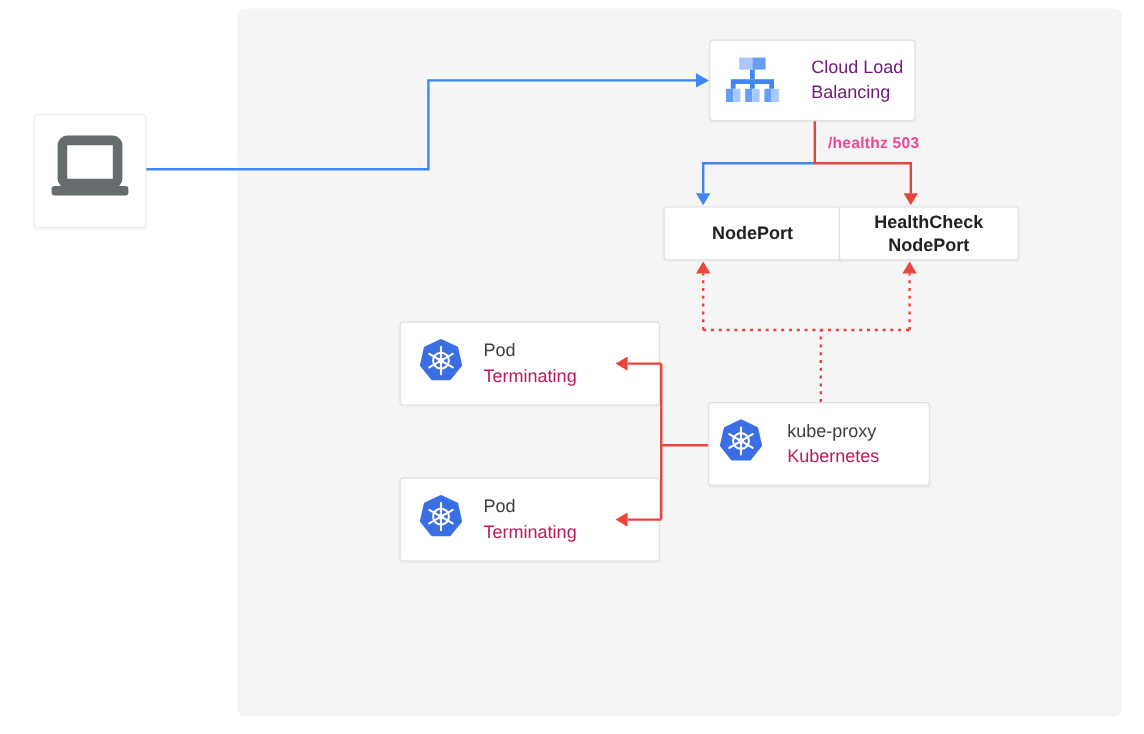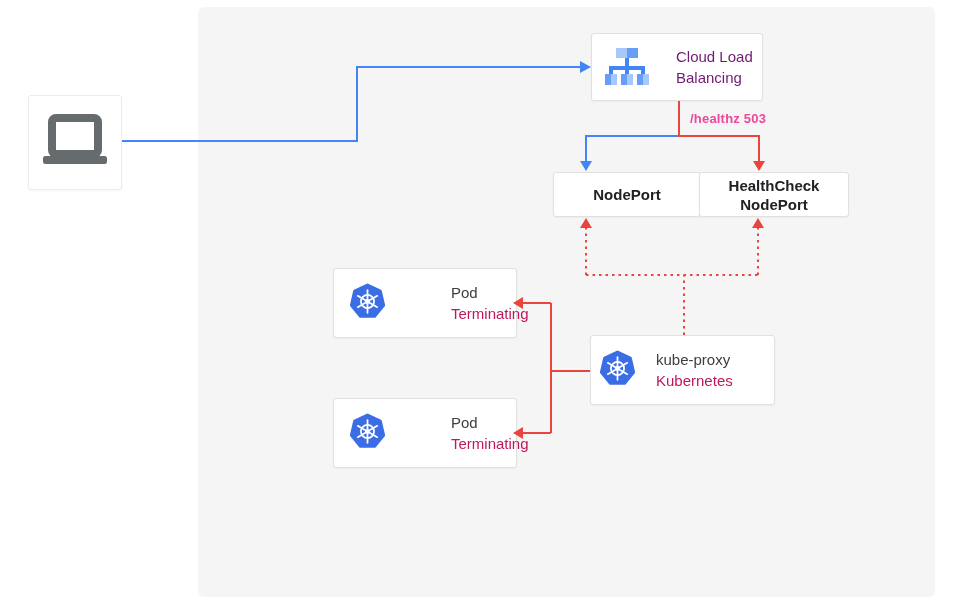--- a/index.html
+++ b/index.html
@@ -28,21 +28,21 @@
 
   .client-box { left:28px; top:95px; width:94px; height:95px; border-color:#ECECEC; }
 
   .clb-box { left:591px; top:33px; width:172px; height:68px; padding-left:12px; }
   .clb-text { margin-left:26px; font-size:15px; line-height:21px; color:#701a75; width:92px; }
 
   .nodeport-box { left:512px; top:172px; width:148px; height:45px;margin-left:41px; }
   .healthcheck-box { left:683px; top:172px; width:150px; height:45px;margin-left:16px; }
   .port-label { font-size:15px; font-weight:bold; color:#202124; text-align:center; line-height:19px; width:120px; }
 
-  .pod-box { width:184px; height:70px; padding-left:15px;gap:48px; }
+  .pod-box { width:217px; height:70px; padding-left:15px; }
   .pod-box.pod1 { left:333px; top:268px; }
   .pod-box.pod2 { left:333px; top:398px; }
   .kubeproxy-box { left:590px; top:335px; width:185px; height:70px; padding-left:8px; }
 
   .k8s-entry-text { margin-left:17px; }
   .kp-text { margin-left:20px; }
   .entry-title { font-size:15px; line-height:21px; color:#3C4043; }
   .entry-sub { font-size:15px; line-height:21px; color:#be185d; }
 
   .healthz {

